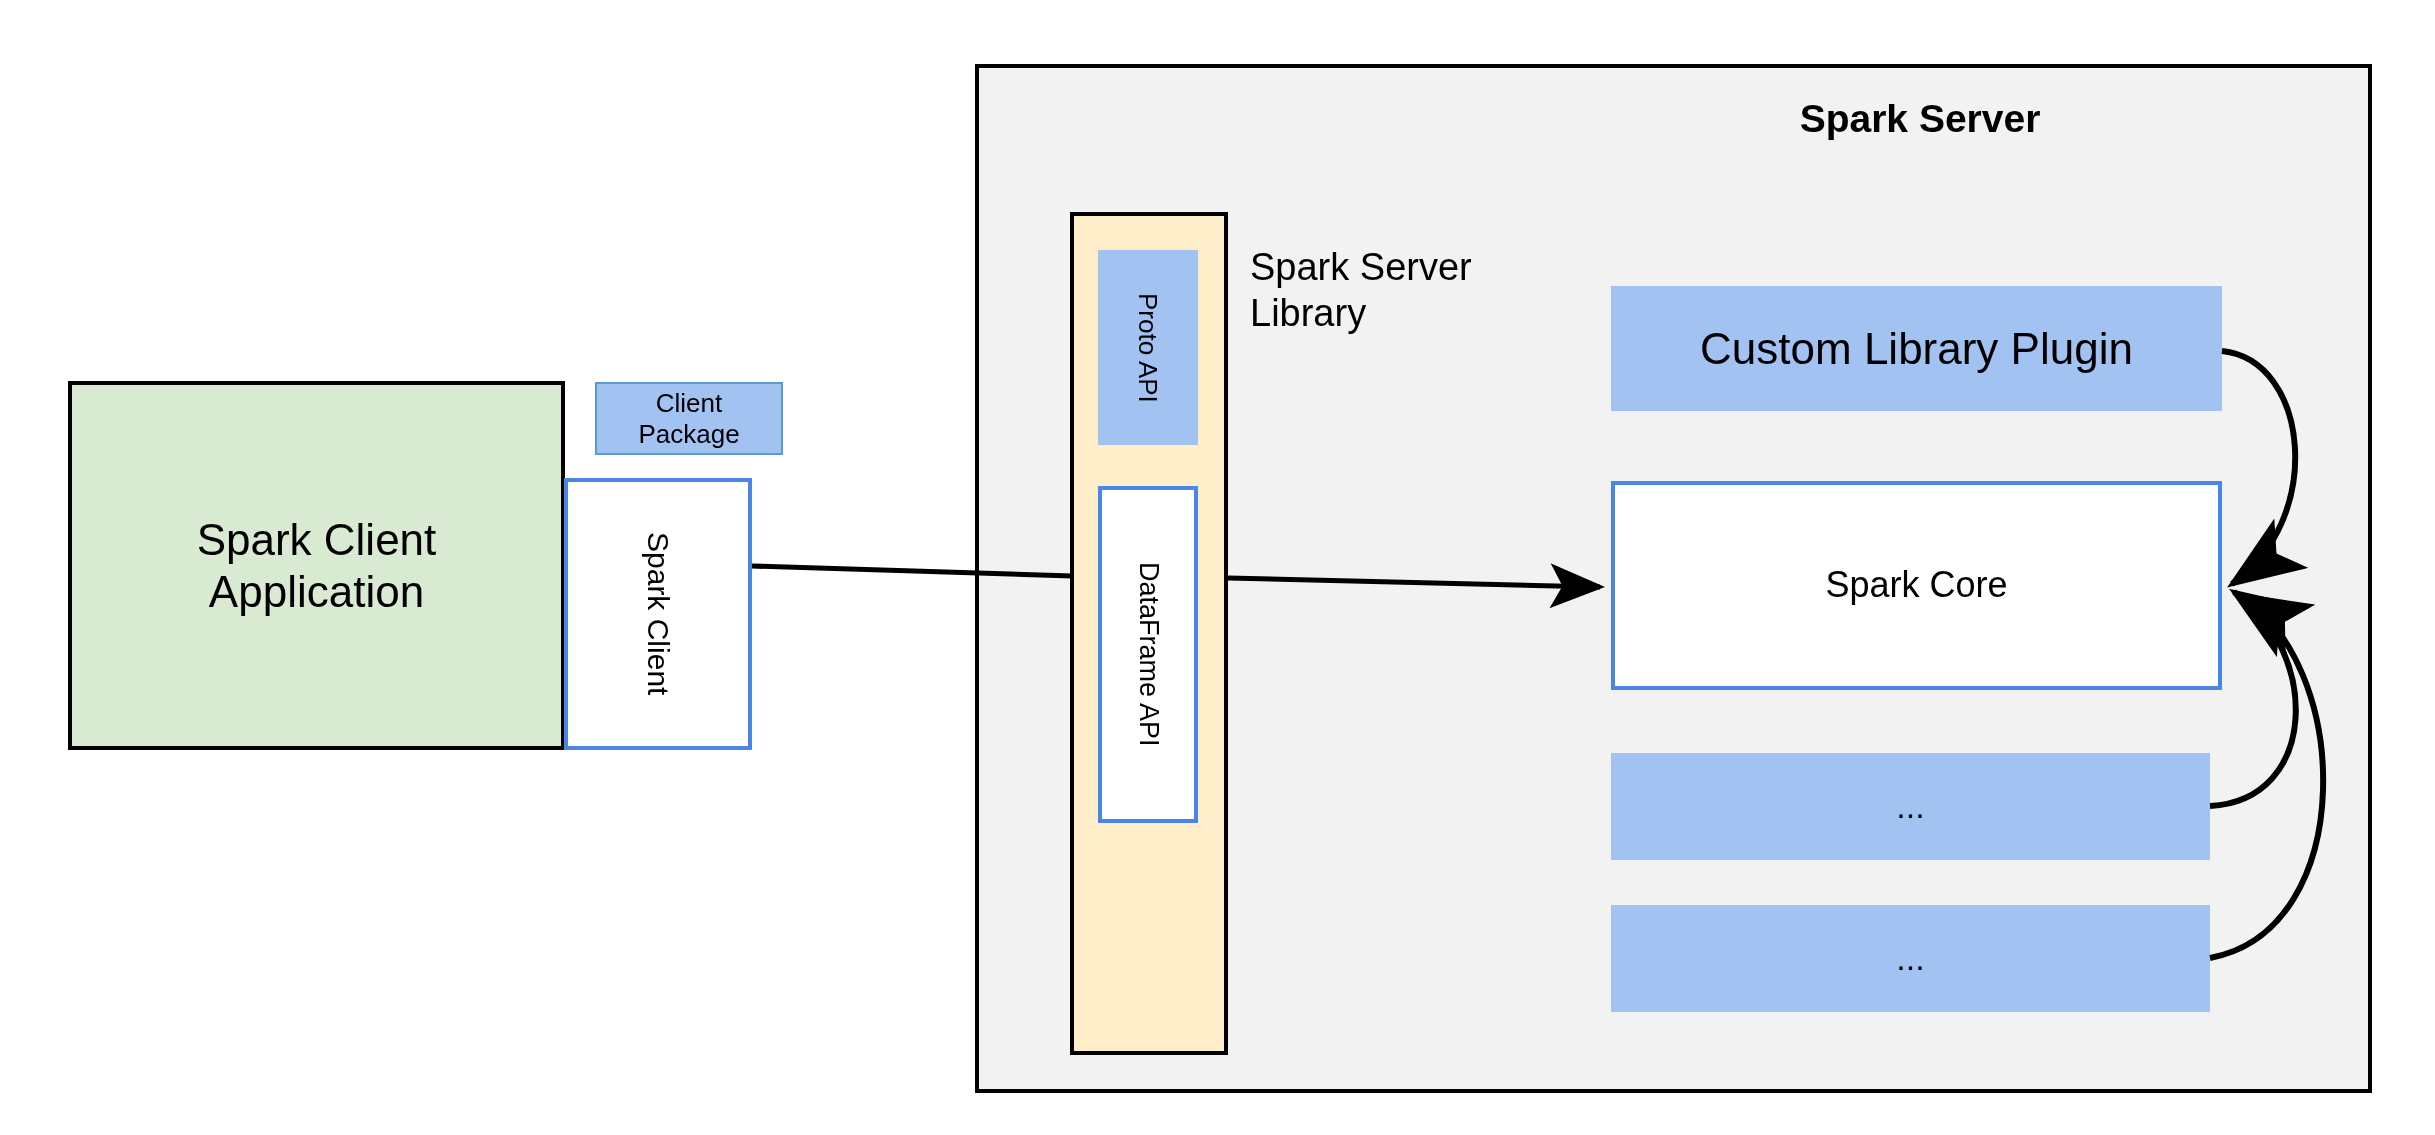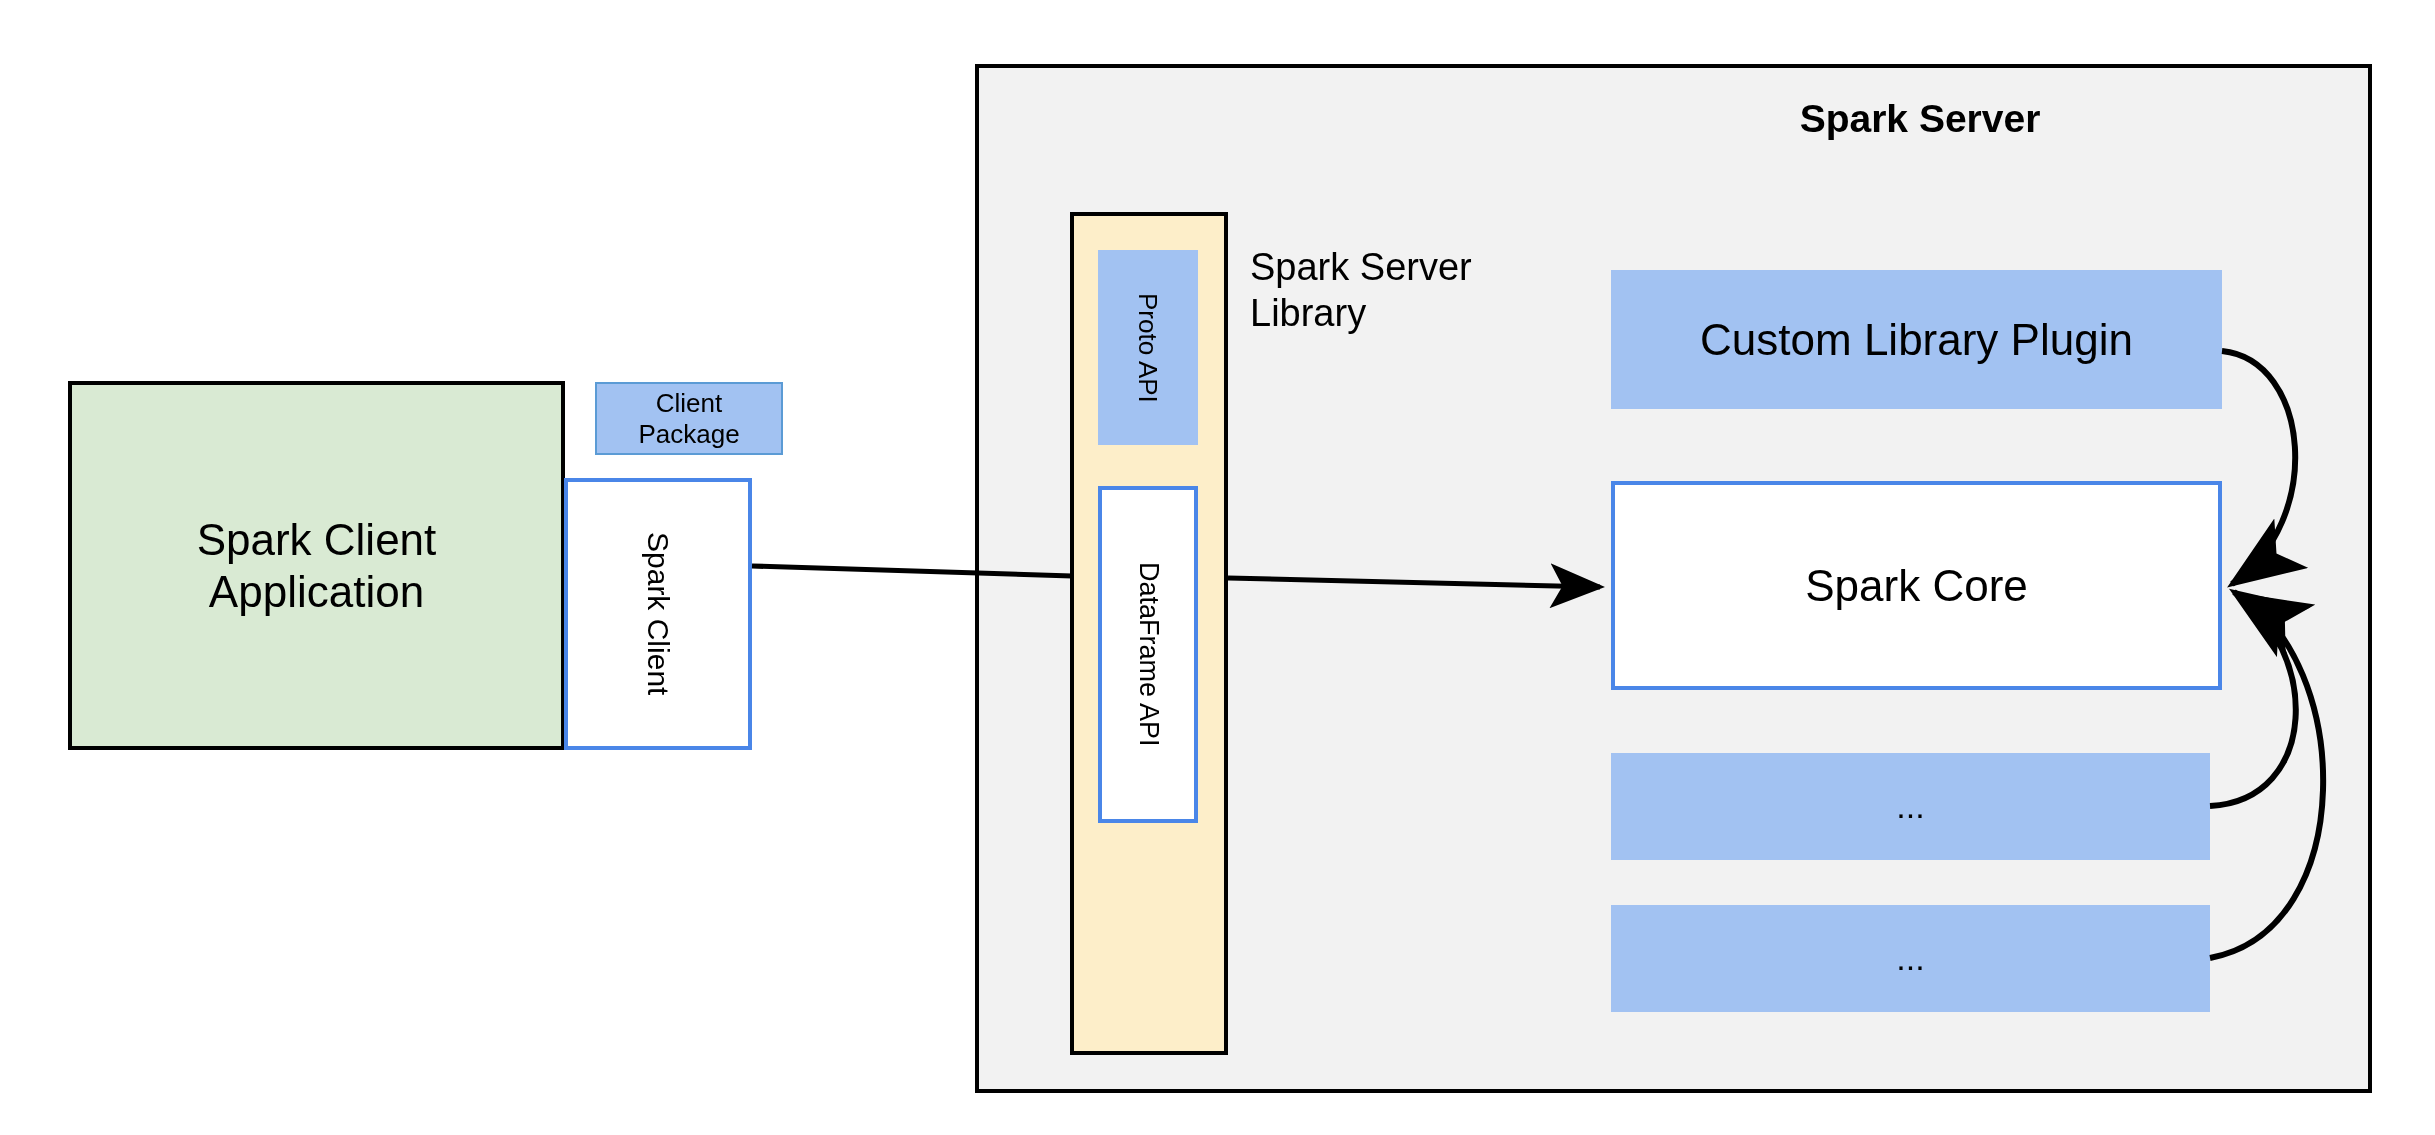--- a/index.html
+++ b/index.html
@@ -135,34 +135,34 @@
     width: 100px;
     height: 337px;
     background: #ffffff;
     border: 4px solid #4a86e8;
     font-size: 27px;
   }
 
   
   #custom-library-plugin {
     left: 1611px;
-    top: 270px;
+    top: 286px;
     width: 611px;
-    height: 139px;
+    height: 125px;
     background: #a2c2f2;
     font-size: 44px;
   }
   #spark-core {
     left: 1611px;
     top: 481px;
     width: 611px;
     height: 209px;
     background: #ffffff;
     border: 4px solid #4a86e8;
-    font-size: 44px;
+    font-size: 36px;
   }
   #ellipsis-box-1 {
     left: 1611px;
     top: 753px;
     width: 599px;
     height: 107px;
     background: #a2c2f2;
     font-size: 34px;
   }
   #ellipsis-box-2 {

